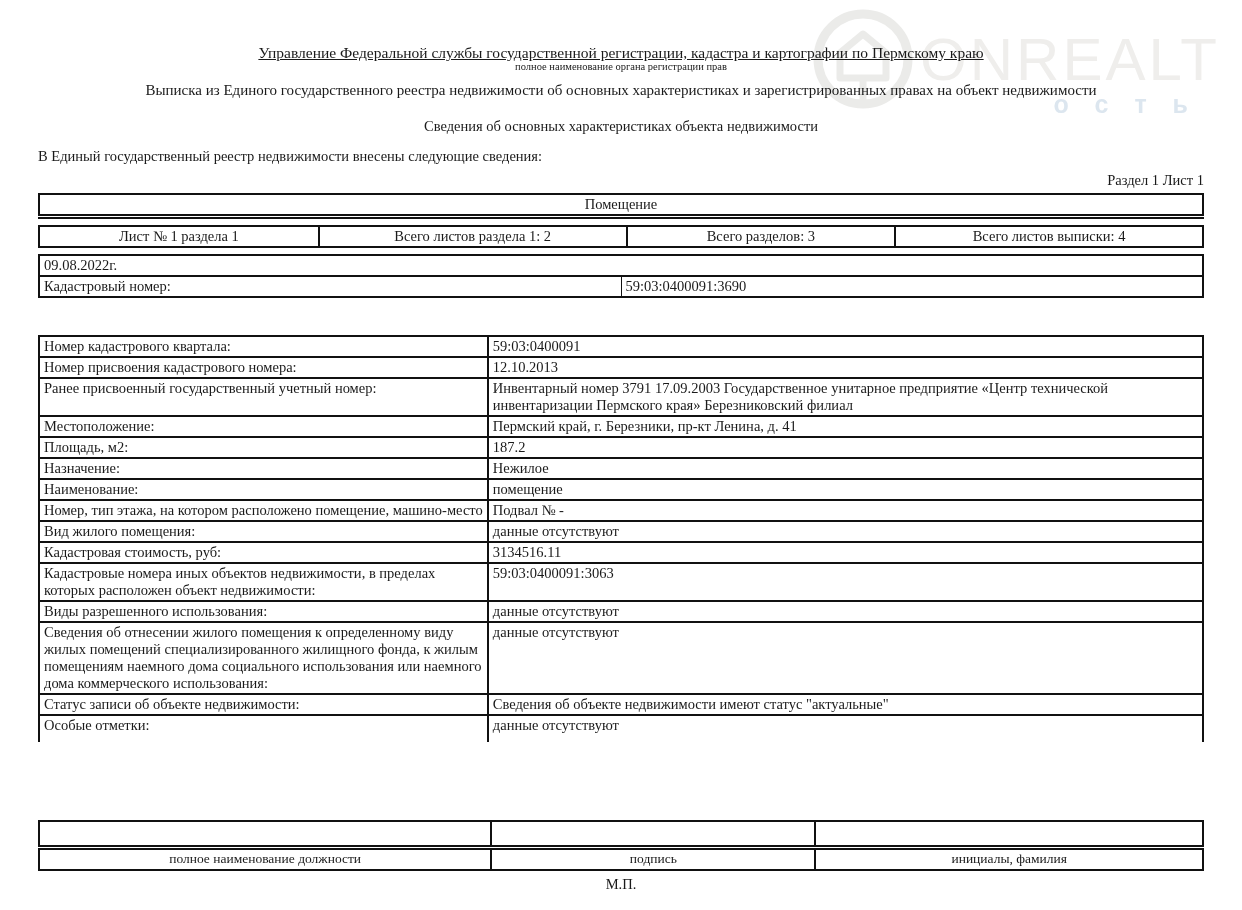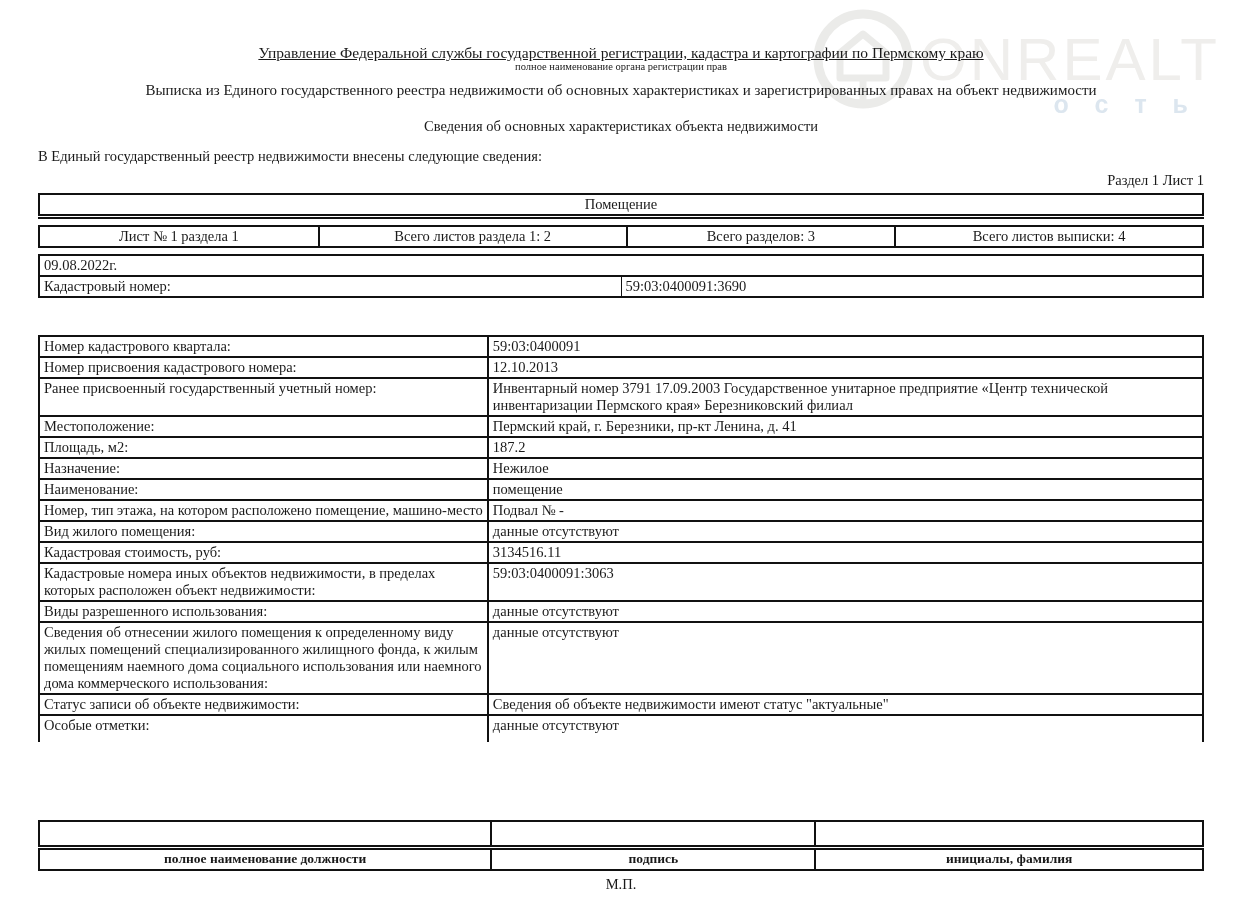--- a/index.html
+++ b/index.html
@@ -56,21 +56,21 @@
   .details td{border-top:2px solid #111;}
   .details tr:first-child td{border-top:none;}
   .details .lbl{border-right:2px solid #111;}
   .details tr:last-child td{height:24px;}
 
   
   .sig{margin-top:78px;border:2px solid #111;font-size:13.5px;}
   .sig td{text-align:center;border-left:2px solid #111;}
   .sig td:first-child{border-left:none;}
   .sig .sigrow td{height:21px;border-bottom:5px double #111;}
-  .sig .caprow td{height:17px;line-height:16px;font-weight:bold;}
+  .sig .caprow td{height:17px;line-height:16px;}
 
   .stamp{margin-top:5px;text-align:center;font-size:14.5px;}
 </style>
 </head>
 <body>
 
 <div class="watermark">
   <svg class="wm-logo" viewBox="0 0 102 102">
     <circle cx="51" cy="51" r="45" fill="none" stroke="#ebebe9" stroke-width="9"></circle>
     <path d="M51 26 L74 45 L74 70 L28 70 L28 45 Z" fill="none" stroke="#ebebe9" stroke-width="7" stroke-linejoin="round"></path>

